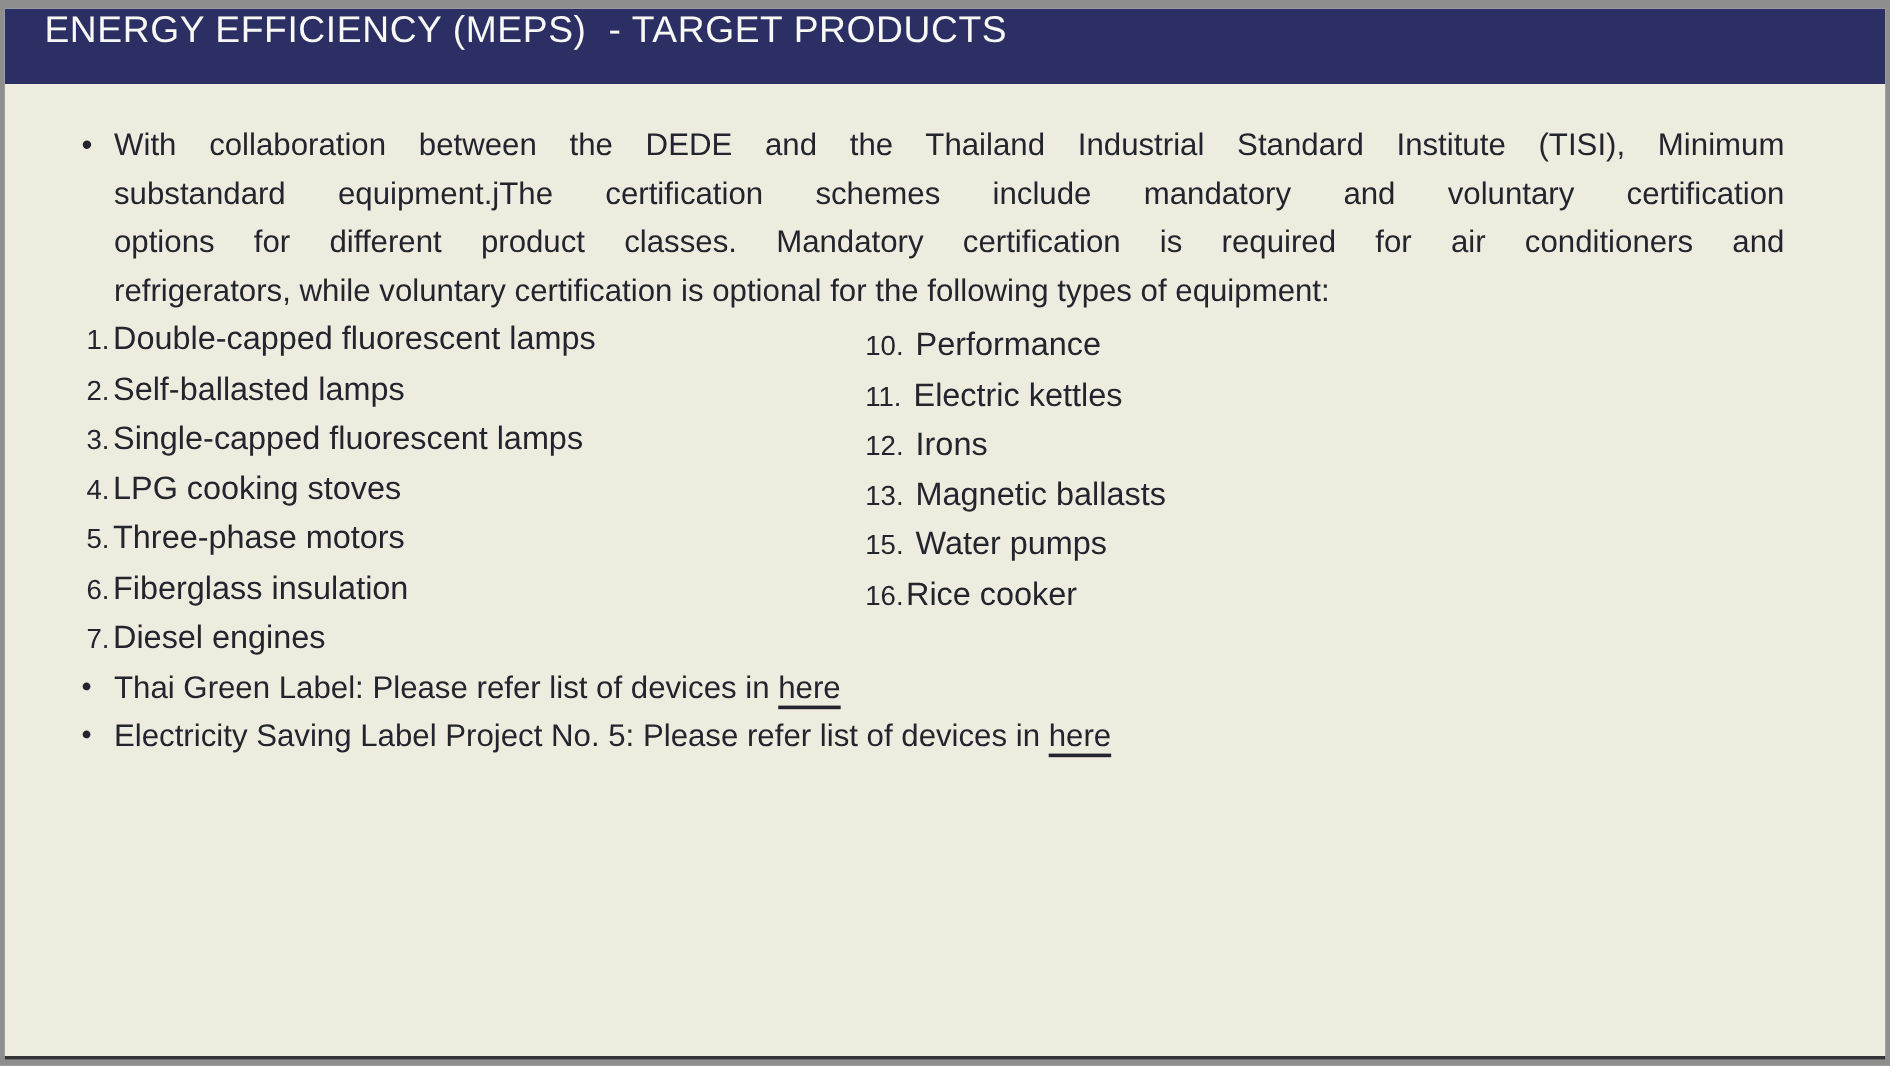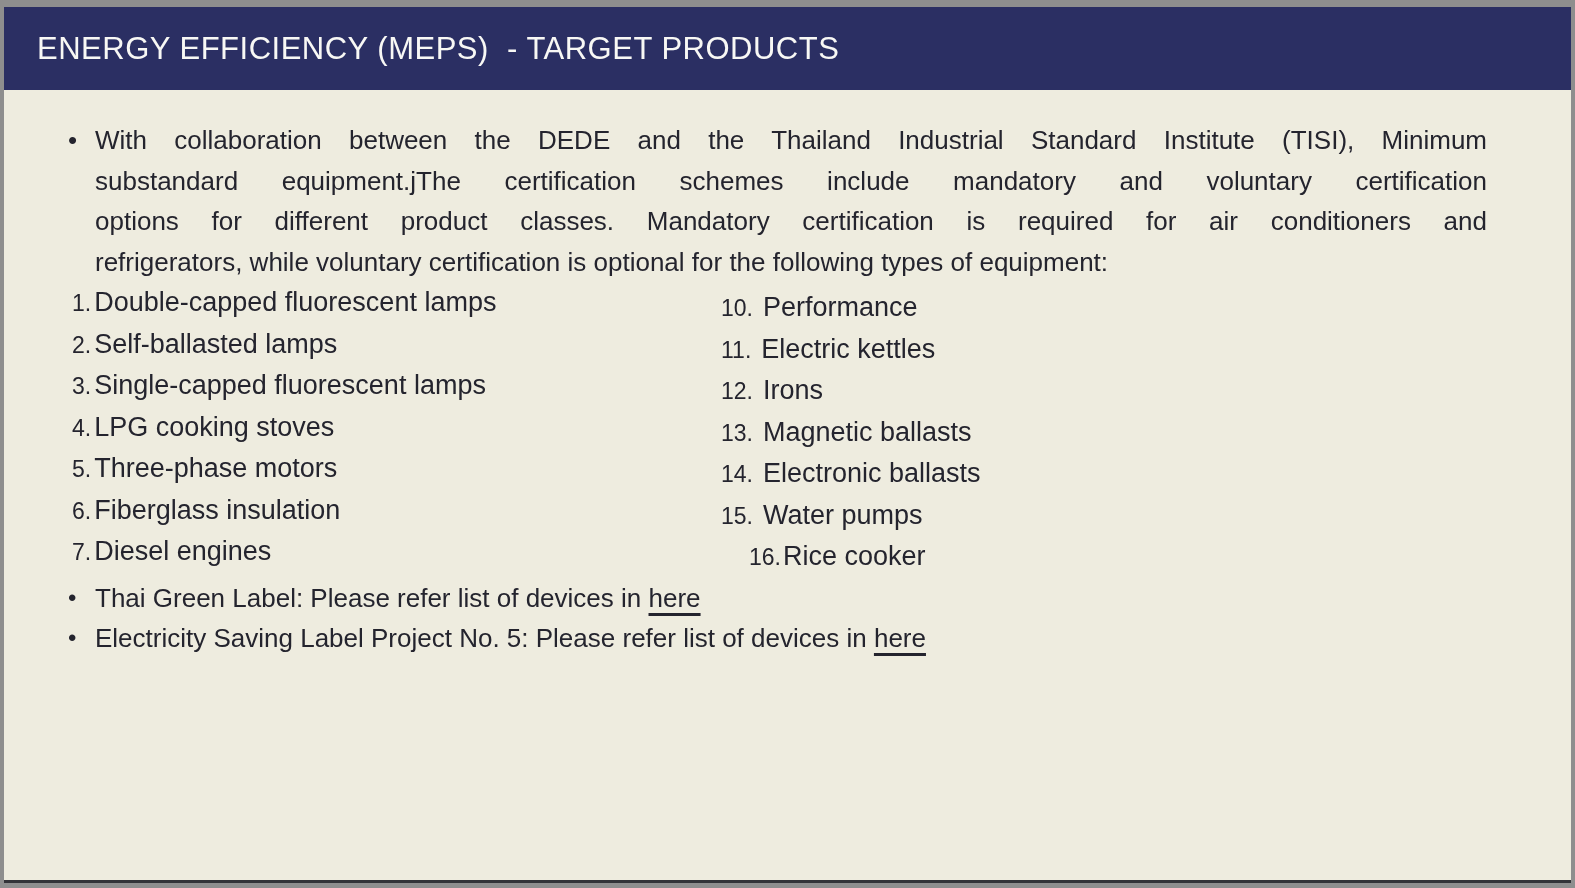--- a/index.html
+++ b/index.html
@@ -18,23 +18,23 @@
     background:var(--frame-border);
     padding:7px 4px 5px 4px;
   }
   .slide{
     width:100%;height:100%;
     background:var(--slide-bg);
     border-bottom:3px solid var(--bottom-edge);
     overflow:hidden;
   }
   .title-bar{
-    height:83px;
+    height:63px;
     background:var(--header-bg);
-    display:flex;align-items:center;
+    display:flex;align-items:flex-start;
     padding-left:33px;
   }
   .page-title{
     color:var(--title-text);
     font-size:31px;
     font-weight:500;
     letter-spacing:0.5px;
     white-space:pre; 
   }
   .body{
@@ -65,21 +65,21 @@
     line-height:40.5px;
   }
   .col-left{width:649px;}
   .col-right{flex:1;padding-top:5px;}
   .list-item{white-space:nowrap;}
   .list-item .num{
     font-size:23px;
     margin-right:3px;
   }
   .col-right .list-item .num{margin-right:10px;}
-  .col-right .list-item.tight .num{margin-right:2px;margin-left:28px;}
+  .col-right .list-item.tight .num{margin-right:2px;}
   .footer-bullets{
     font-size:26px;
     line-height:40.5px;
   }
   .footer-bullet-item{position:relative;}
   .footer-bullet-item .bullet{
     position:absolute;left:-27px;top:0;
     font-size:24px;
   }
   .here-link{
@@ -118,21 +118,20 @@
           <div class="list-item"><span class="num">4.</span><span>LPG cooking stoves</span></div>
           <div class="list-item"><span class="num">5.</span><span>Three-phase motors</span></div>
           <div class="list-item"><span class="num">6.</span><span>Fiberglass insulation</span></div>
           <div class="list-item"><span class="num">7.</span><span>Diesel engines</span></div>
         </div>
         <div class="col-right">
           <div class="list-item"><span class="num">10.</span><span>Performance</span></div>
           <div class="list-item"><span class="num">11.</span><span>Electric kettles</span></div>
           <div class="list-item"><span class="num">12.</span><span>Irons</span></div>
           <div class="list-item"><span class="num">13.</span><span>Magnetic ballasts</span></div>
-          <div class="list-item"><span class="num">14.</span><span>Electronic ballasts</span></div>
           <div class="list-item"><span class="num">15.</span><span>Water pumps</span></div>
           <div class="list-item tight"><span class="num">16.</span><span>Rice cooker</span></div>
         </div>
       </div>
 
       <div class="footer-bullets">
         <div class="footer-bullet-item">
           <span class="bullet">•</span><span>Thai Green Label: Please refer list of devices in </span><a class="here-link">here</a>
         </div>
         <div class="footer-bullet-item">

